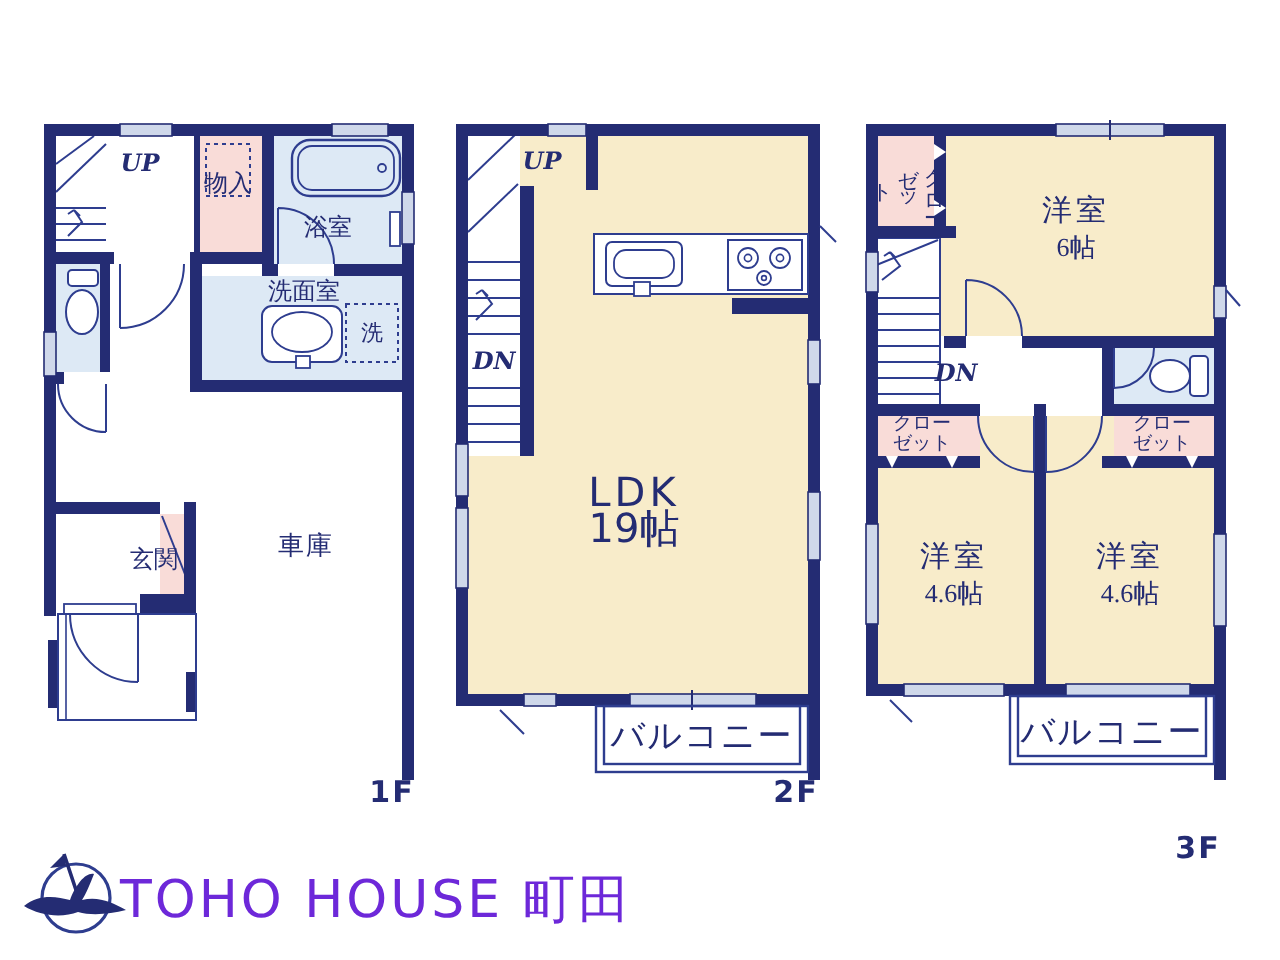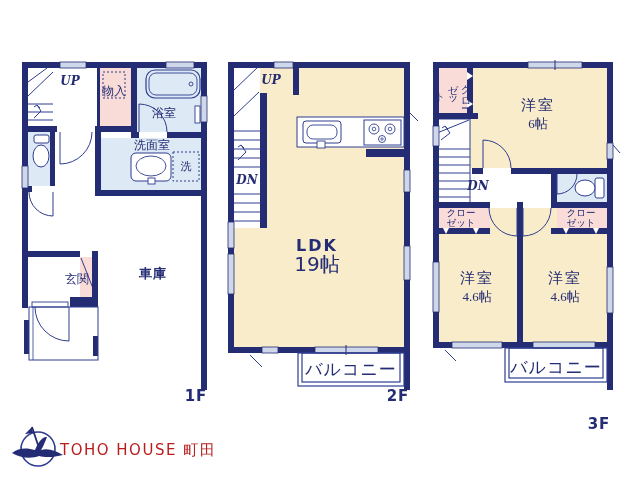--- a/index.html
+++ b/index.html
@@ -3,33 +3,33 @@
 <meta charset="utf-8">
 <style>
   html,body{margin:0;padding:0;background:#ffffff;}
   .stage{position:relative;width:640px;height:480px;background:#ffffff;overflow:hidden;
          font-family:"DejaVu Sans",sans-serif;}
   .plan-svg{position:absolute;left:0;top:0;}
   .lbl{position:absolute;transform:translate(-50%,-50%);color:#242c73;white-space:nowrap;
        text-align:center;line-height:1.1;font-family:"DejaVu Sans",sans-serif;}
   .s12{font-size:12px;}
   .s11{font-size:11px;}
-  .s13{font-size:13px;letter-spacing:1px;font-weight:bold;}
+  .s13{font-size:13px;letter-spacing:1px;}
   .room{font-size:15px;letter-spacing:2px;}
   .room-size{font-size:13px;font-family:Liberation Serif, serif;}
-  .ldk{font-size:16px;letter-spacing:2px;font-weight:bold;}
+  .ldk{font-size:20px;letter-spacing:2px;}
   .ldk-size{font-size:20px;}
   .balc{font-size:17px;letter-spacing:1px;}
   .updn{font-family:"DejaVu Serif",serif;font-style:italic;font-weight:700;font-size:12px;letter-spacing:0;}
   .floor-tag{font-size:15px;font-weight:700;letter-spacing:1px;}
   .closet-small{font-size:9.5px;white-space:normal;width:34px;word-break:break-all;}
   .closet-vert{writing-mode:vertical-rl;text-orientation:upright;white-space:normal;
                height:36px;font-size:10.5px;letter-spacing:1px;line-height:1.25;}
   .brand{position:absolute;left:60px;top:450px;transform:translate(0,-50%);
-         font-size:15px;font-weight:500;letter-spacing:1.5px;color:#b91c1c;white-space:nowrap;}
+         font-size:26px;font-weight:500;letter-spacing:1.5px;color:#6d28d9;white-space:nowrap;}
 </style>
 </head>
 <body>
 
 <div class="stage">
 
 <svg class="plan-svg" width="640" height="480" viewBox="0 0 640 480">
   <defs></defs>
 
   <g>

